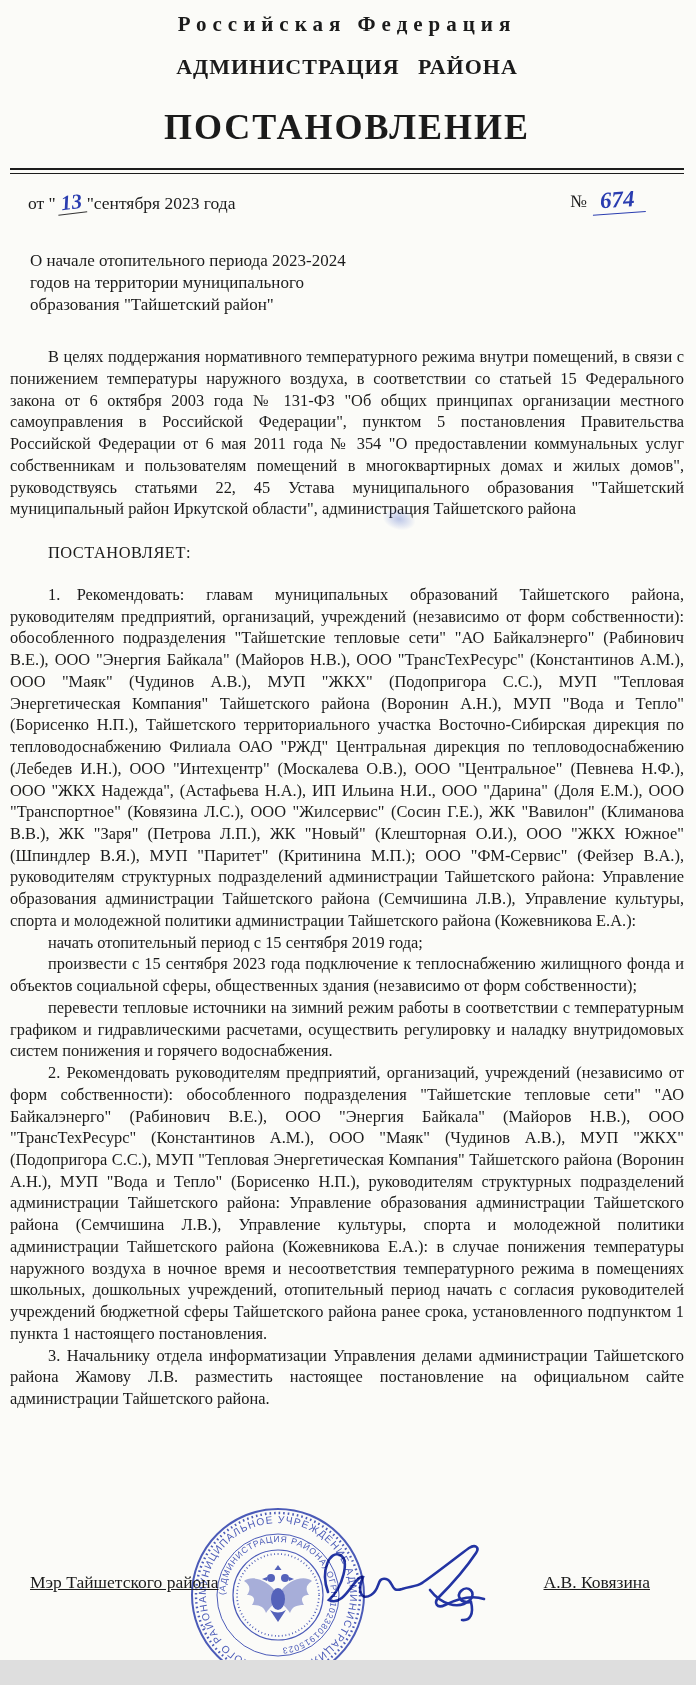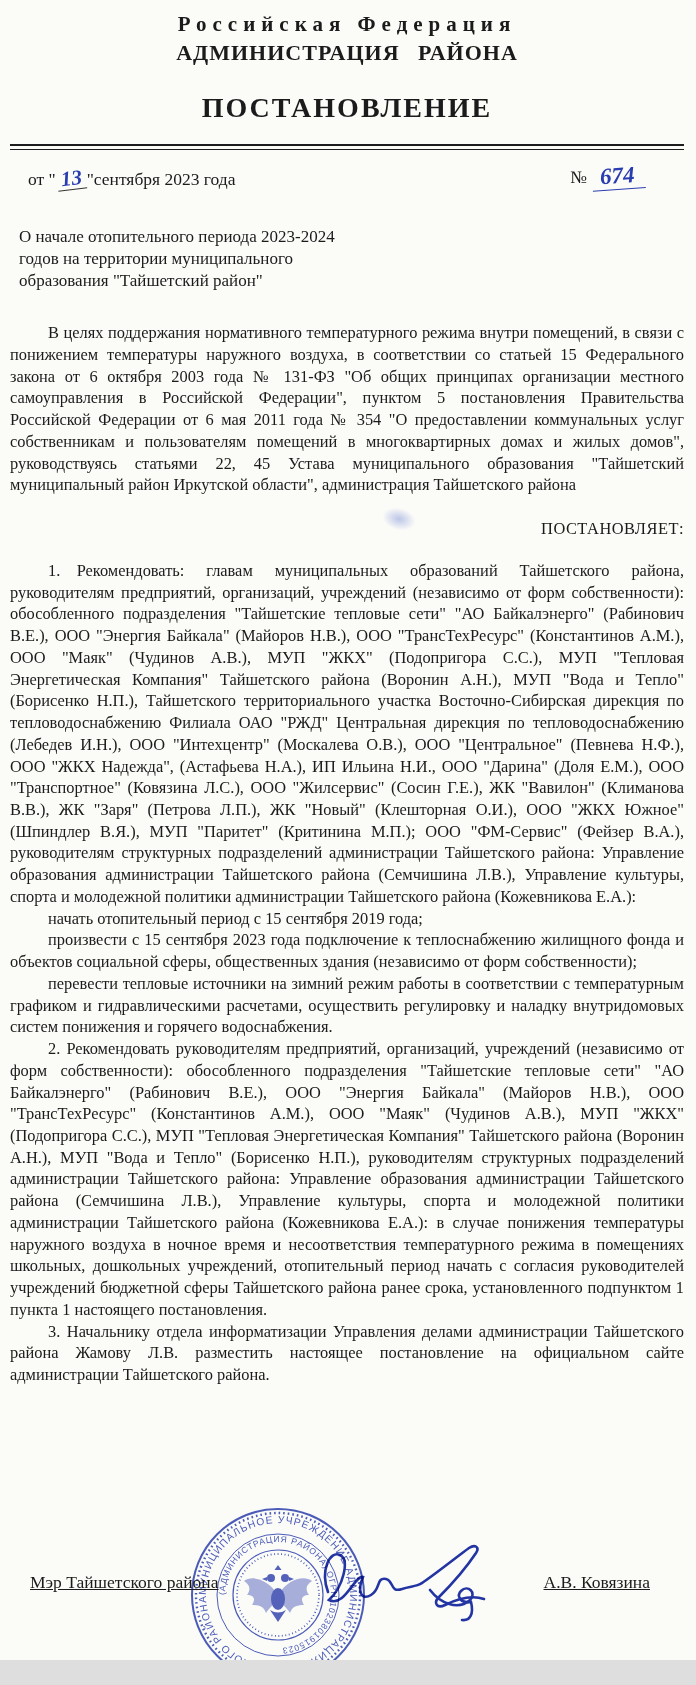--- a/index.html
+++ b/index.html
@@ -6,34 +6,34 @@
   .page{
     position:relative; width:696px; height:1660px; margin:0 auto;
     background:#fbfbf8; overflow:hidden;
     font-family:"Liberation Serif","DejaVu Serif",serif; color:#1b1b1b;
   }
   .content{padding:8px 12px 0 10px;}
   .hdr{text-align:center; font-weight:bold;}
   .hdr-country{font-size:21px; letter-spacing:6px; margin-top:4px;}
   .hdr-region{font-size:22px; word-spacing:14px; margin-top:20px;}
   .hdr-muni{font-size:22.5px; word-spacing:6px; margin-top:3px;}
-  .hdr-org{font-size:22px; word-spacing:12px; letter-spacing:1px; margin-top:3px;}
-  .hdr-type{font-size:28px; letter-spacing:2px; margin-top:26px;}
+  .hdr-org{font-size:22px; word-spacing:12px; letter-spacing:1px; margin-top:17px;}
+  .hdr-type{font-size:36px; letter-spacing:2px; margin-top:26px;}
   .rule{margin-top:20px; height:3px; border-top:2.4px solid #1d1d1d; border-bottom:1.6px solid #1d1d1d;}
   .meta{display:flex; justify-content:space-between; align-items:flex-end;
         padding:14px 40px 0 18px; font-size:17.5px;}
   .hw{display:inline-block; font-style:italic; font-weight:bold; color:#2a3db0;
       font-size:21px; transform:rotate(-7deg); line-height:1;}
   .date-day{border-bottom:1.4px solid #333; padding:0 4px; margin:0 1px;}
   .doc-no .hw{border-bottom:1.6px solid #2a3db0; padding:0 10px 2px 8px; font-size:23px; transform:rotate(-4deg);}
   .doc-no{white-space:nowrap;}
-  .subject{margin:36px 0 0 9px; width:452px; font-size:17px; line-height:1.3; text-align:left;}
+  .subject{margin:36px 0 0 20px; width:452px; font-size:17px; line-height:1.3; text-align:left;}
   .bodytxt{margin-top:30px;}
   .bodytxt p{margin:0; font-size:16.4px; line-height:1.325; text-align:justify; text-indent:38px;}
-  p.resolves{text-align:right; margin:22px 0 20px 0; letter-spacing:0.5px;}
+  p.resolves{text-align:left; margin:22px 0 20px 0; letter-spacing:0.5px;}
   .sig-row{position:absolute; top:1572px; left:30px; right:46px;
            display:flex; justify-content:space-between; font-size:17.5px;text-decoration:underline;}
   .stamp{position:absolute; left:183px; top:1500px; opacity:0.92; mix-blend-mode:multiply;}
   .signature{position:absolute; left:312px; top:1542px; mix-blend-mode:multiply;}
   .ink-smudge{position:absolute; left:382px; top:508px; width:34px; height:22px;
       background:radial-gradient(ellipse at center, rgba(70,100,200,.35), rgba(70,100,200,0) 70%);
       transform:rotate(14deg);}
 </style>
 </head>
 <body>

